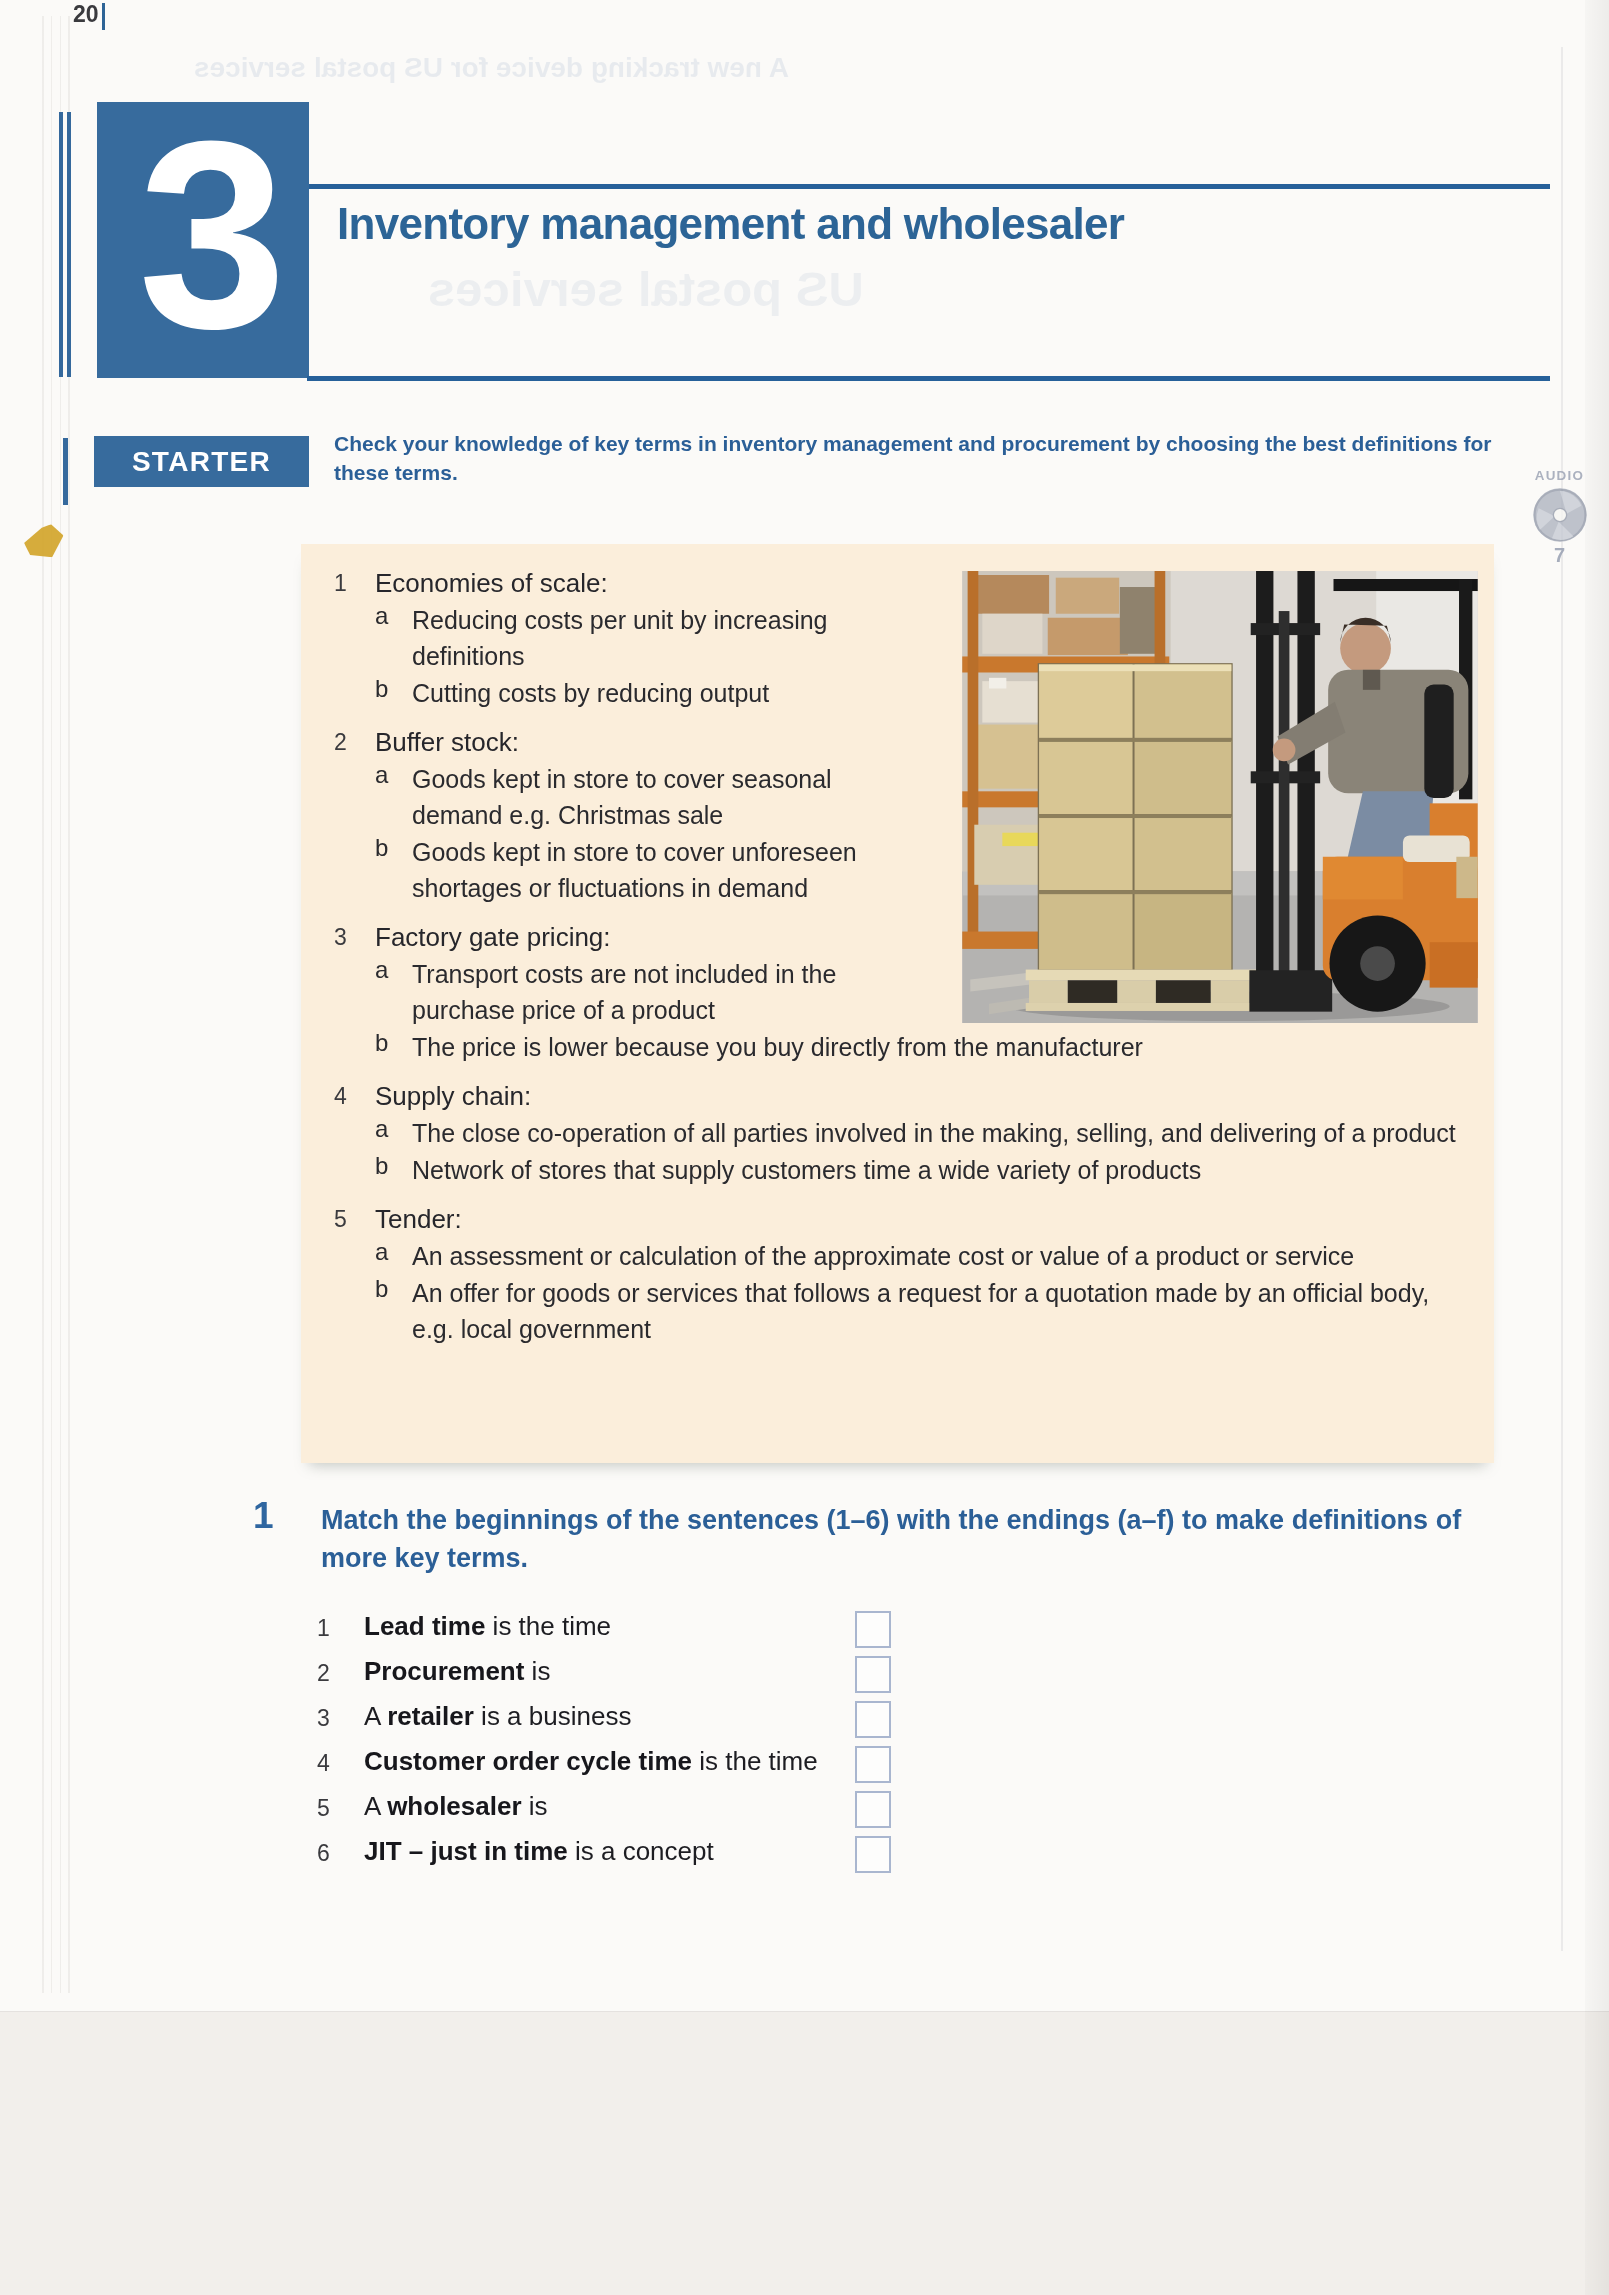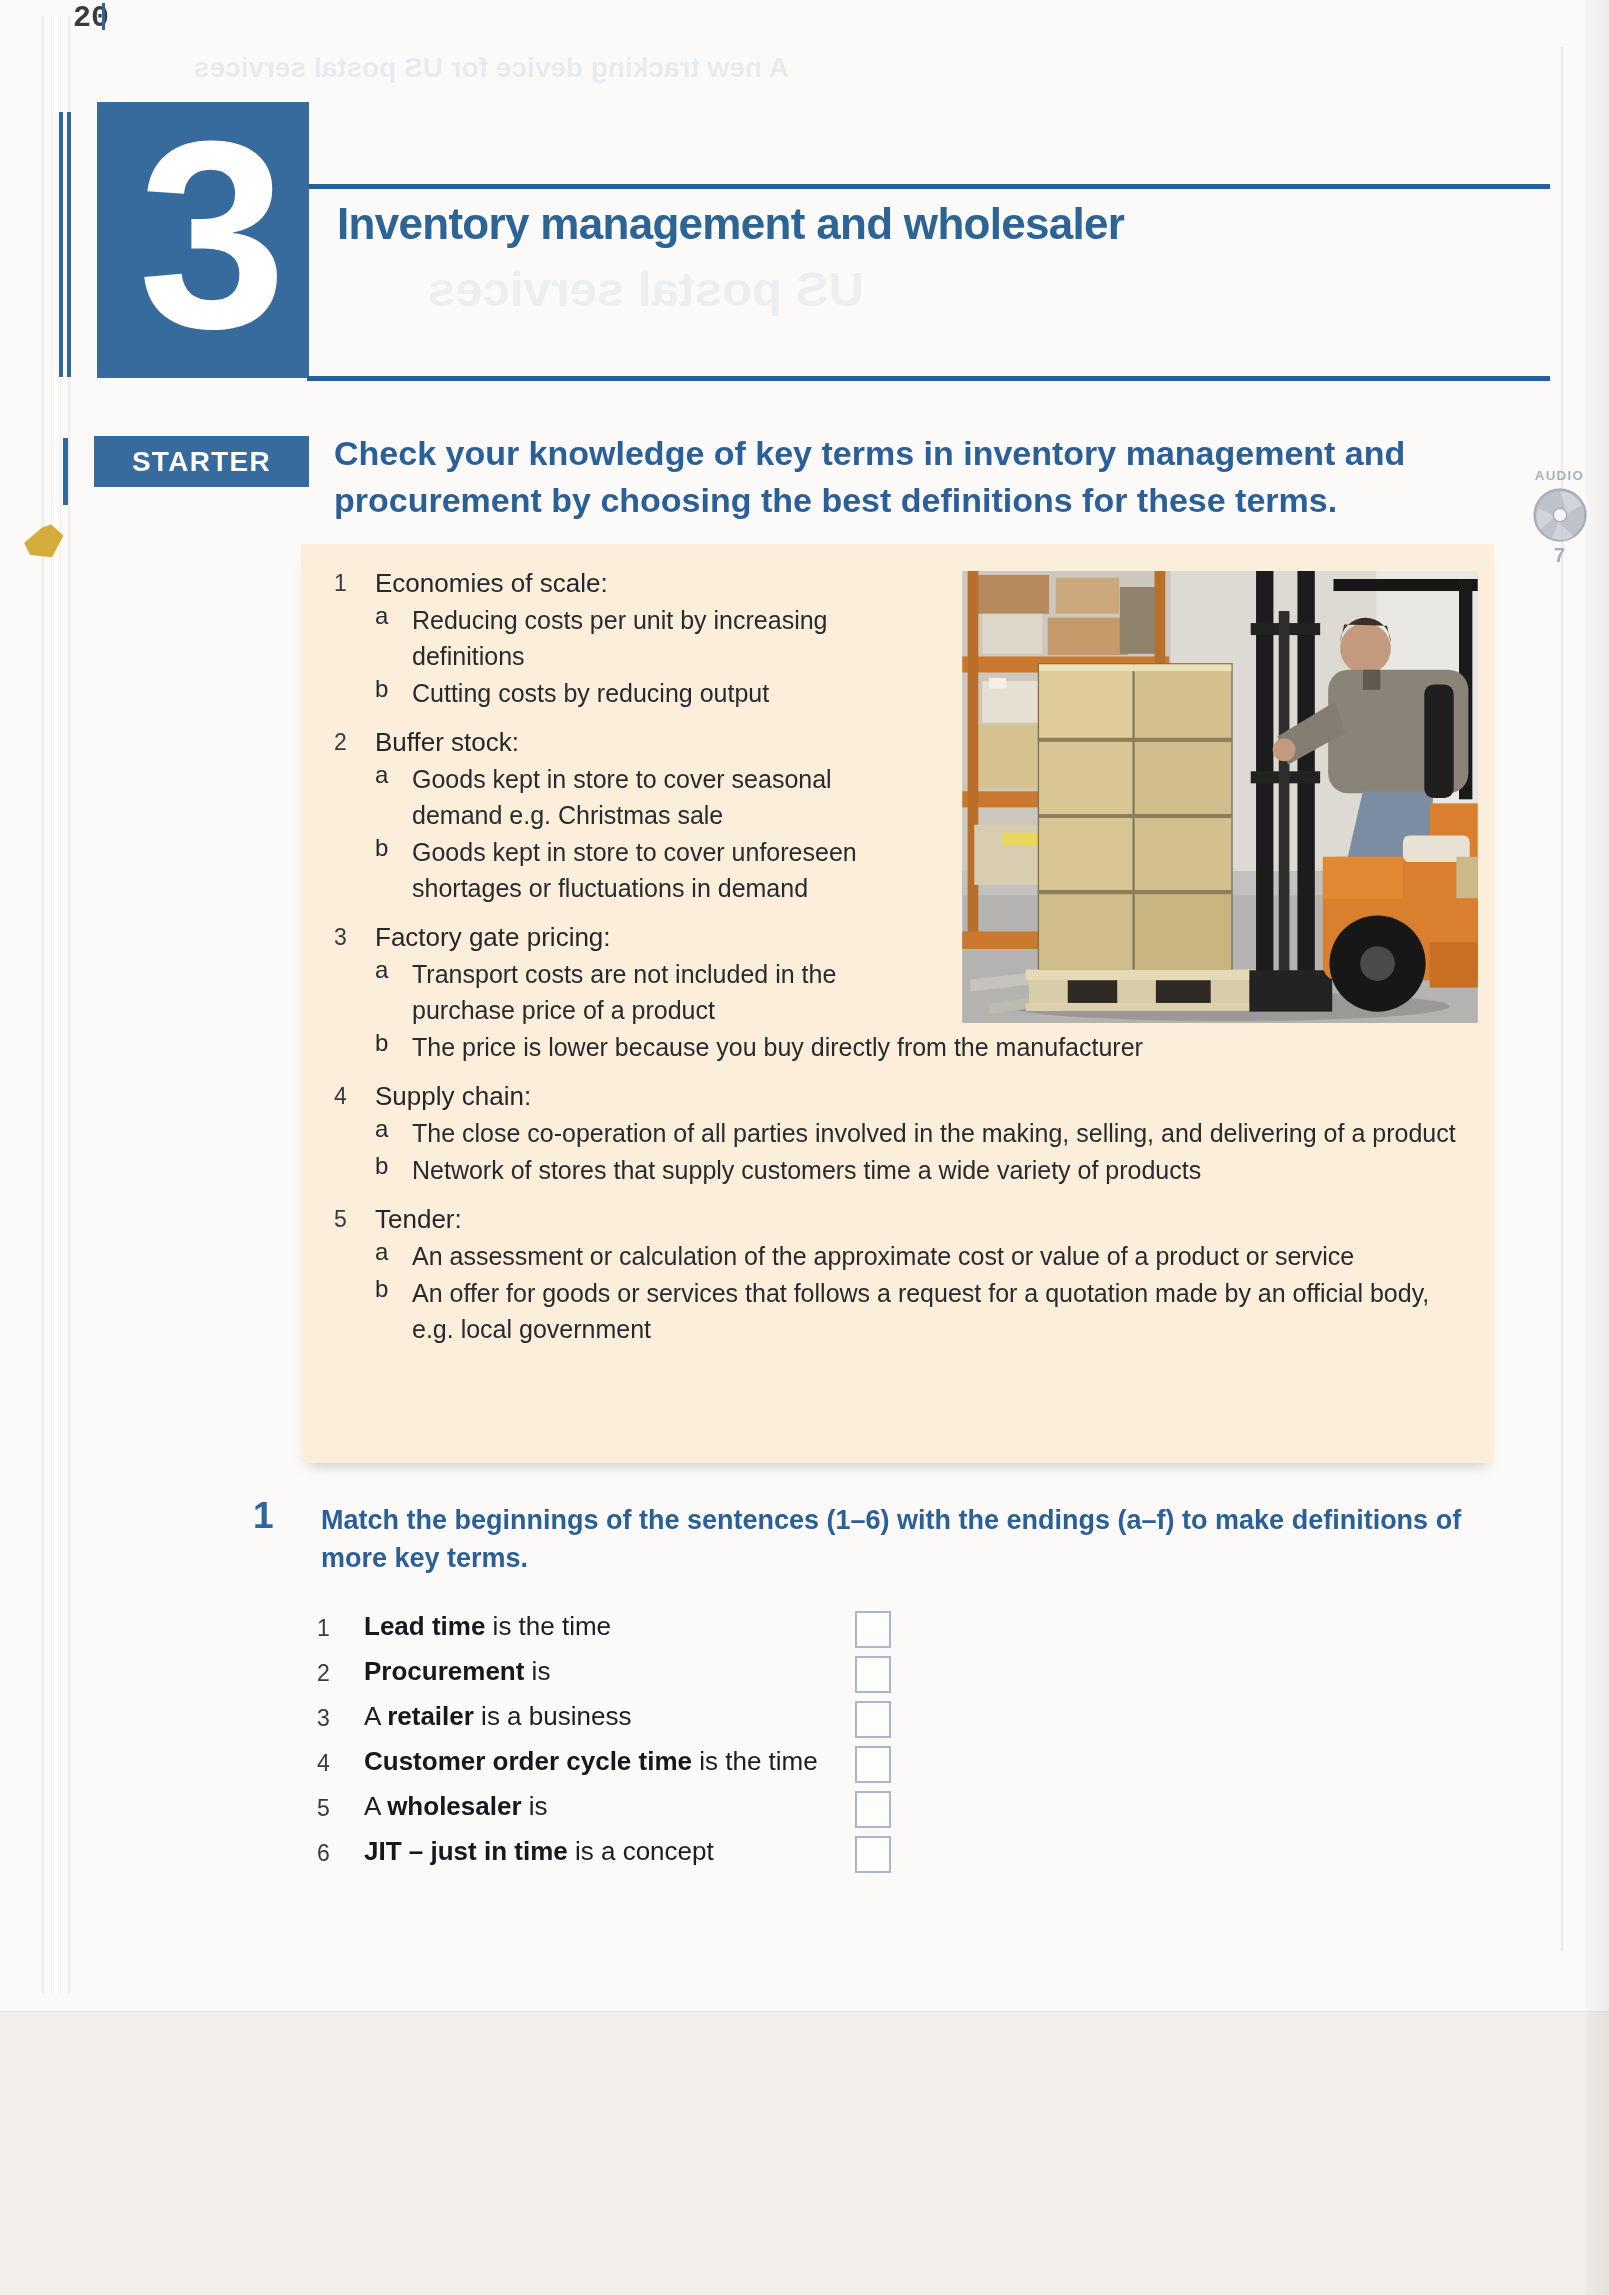--- a/index.html
+++ b/index.html
@@ -24,21 +24,21 @@
   }
   .right-curl{
     position:absolute;left:1561px;top:47px;width:2px;height:1904px;
     background:rgba(120,120,140,.12);
   }
   .right-band{
     position:absolute;left:1585px;top:0;width:25px;height:2295px;
     background:linear-gradient(to right,rgba(0,0,0,0.02),rgba(0,0,0,0.06));
   }
   
-  .pageno{position:absolute;left:73px;top:1.3px;font-size:30px;font-weight:bold;color:#3a3a3e;font-family:Liberation Mono, monospace;}
+  .pageno{position:absolute;left:73px;top:1.3px;font-size:23px;font-weight:bold;color:#3a3a3e;}
   .pageno-divider{position:absolute;left:102px;top:2.7px;width:2.7px;height:27px;background:#2e6496;}
   
   .ghost{position:absolute;color:#46699b;transform:scaleX(-1);font-weight:bold;pointer-events:none;white-space:nowrap;}
   .ghost-top{left:194px;top:52px;font-size:28px;opacity:.10;}
   .ghost-mid{left:428px;top:261px;font-size:49px;opacity:.08;}
   
   .chapter-rule-a{position:absolute;left:59px;top:112px;width:4px;height:265px;background:#34689c;}
   .chapter-rule-b{position:absolute;left:67px;top:112px;width:4px;height:265px;background:#34689c;}
   .chapter-box{
     position:absolute;left:97px;top:102px;width:212px;height:276px;background:#376b9d;
@@ -50,21 +50,21 @@
   .header-bottomline{position:absolute;left:307px;top:376px;width:1243px;height:4.7px;background:#26609a;}
   
   .starter-rule{position:absolute;left:63px;top:438px;width:4.7px;height:67px;background:#34689c;}
   .starter-box{
     position:absolute;left:94px;top:436px;width:215px;height:51px;background:#376b9d;
     display:flex;align-items:center;justify-content:center;
   }
   .starter-label{color:#fff;font-size:28px;font-weight:bold;letter-spacing:1.3px;}
   .starter-instruction{
     position:absolute;left:334px;top:430px;width:1203px;
-    font-size:34px;font-weight:bold;color:#2b5f97;line-height:1.38;
+    font-size:21px;font-weight:bold;color:#2b5f97;line-height:1.38;
   }
   
   .audio{position:absolute;left:1525px;top:468px;width:69px;text-align:center;color:#98a0b2;}
   .audio-label{font-size:13.4px;font-weight:bold;letter-spacing:1.3px;opacity:.8;}
   .audio-cd{margin:4px auto 1.3px auto;width:56px;height:56px;opacity:.75;}
   .audio-num{font-size:20px;font-weight:bold;opacity:.85;}
   
   .gold-tab{
     position:absolute;left:24px;top:525px;width:40px;height:33px;background:#d3a52b;
     clip-path:polygon(0 48%,48% 8%,72% 0,100% 38%,66% 100%,12% 86%);

